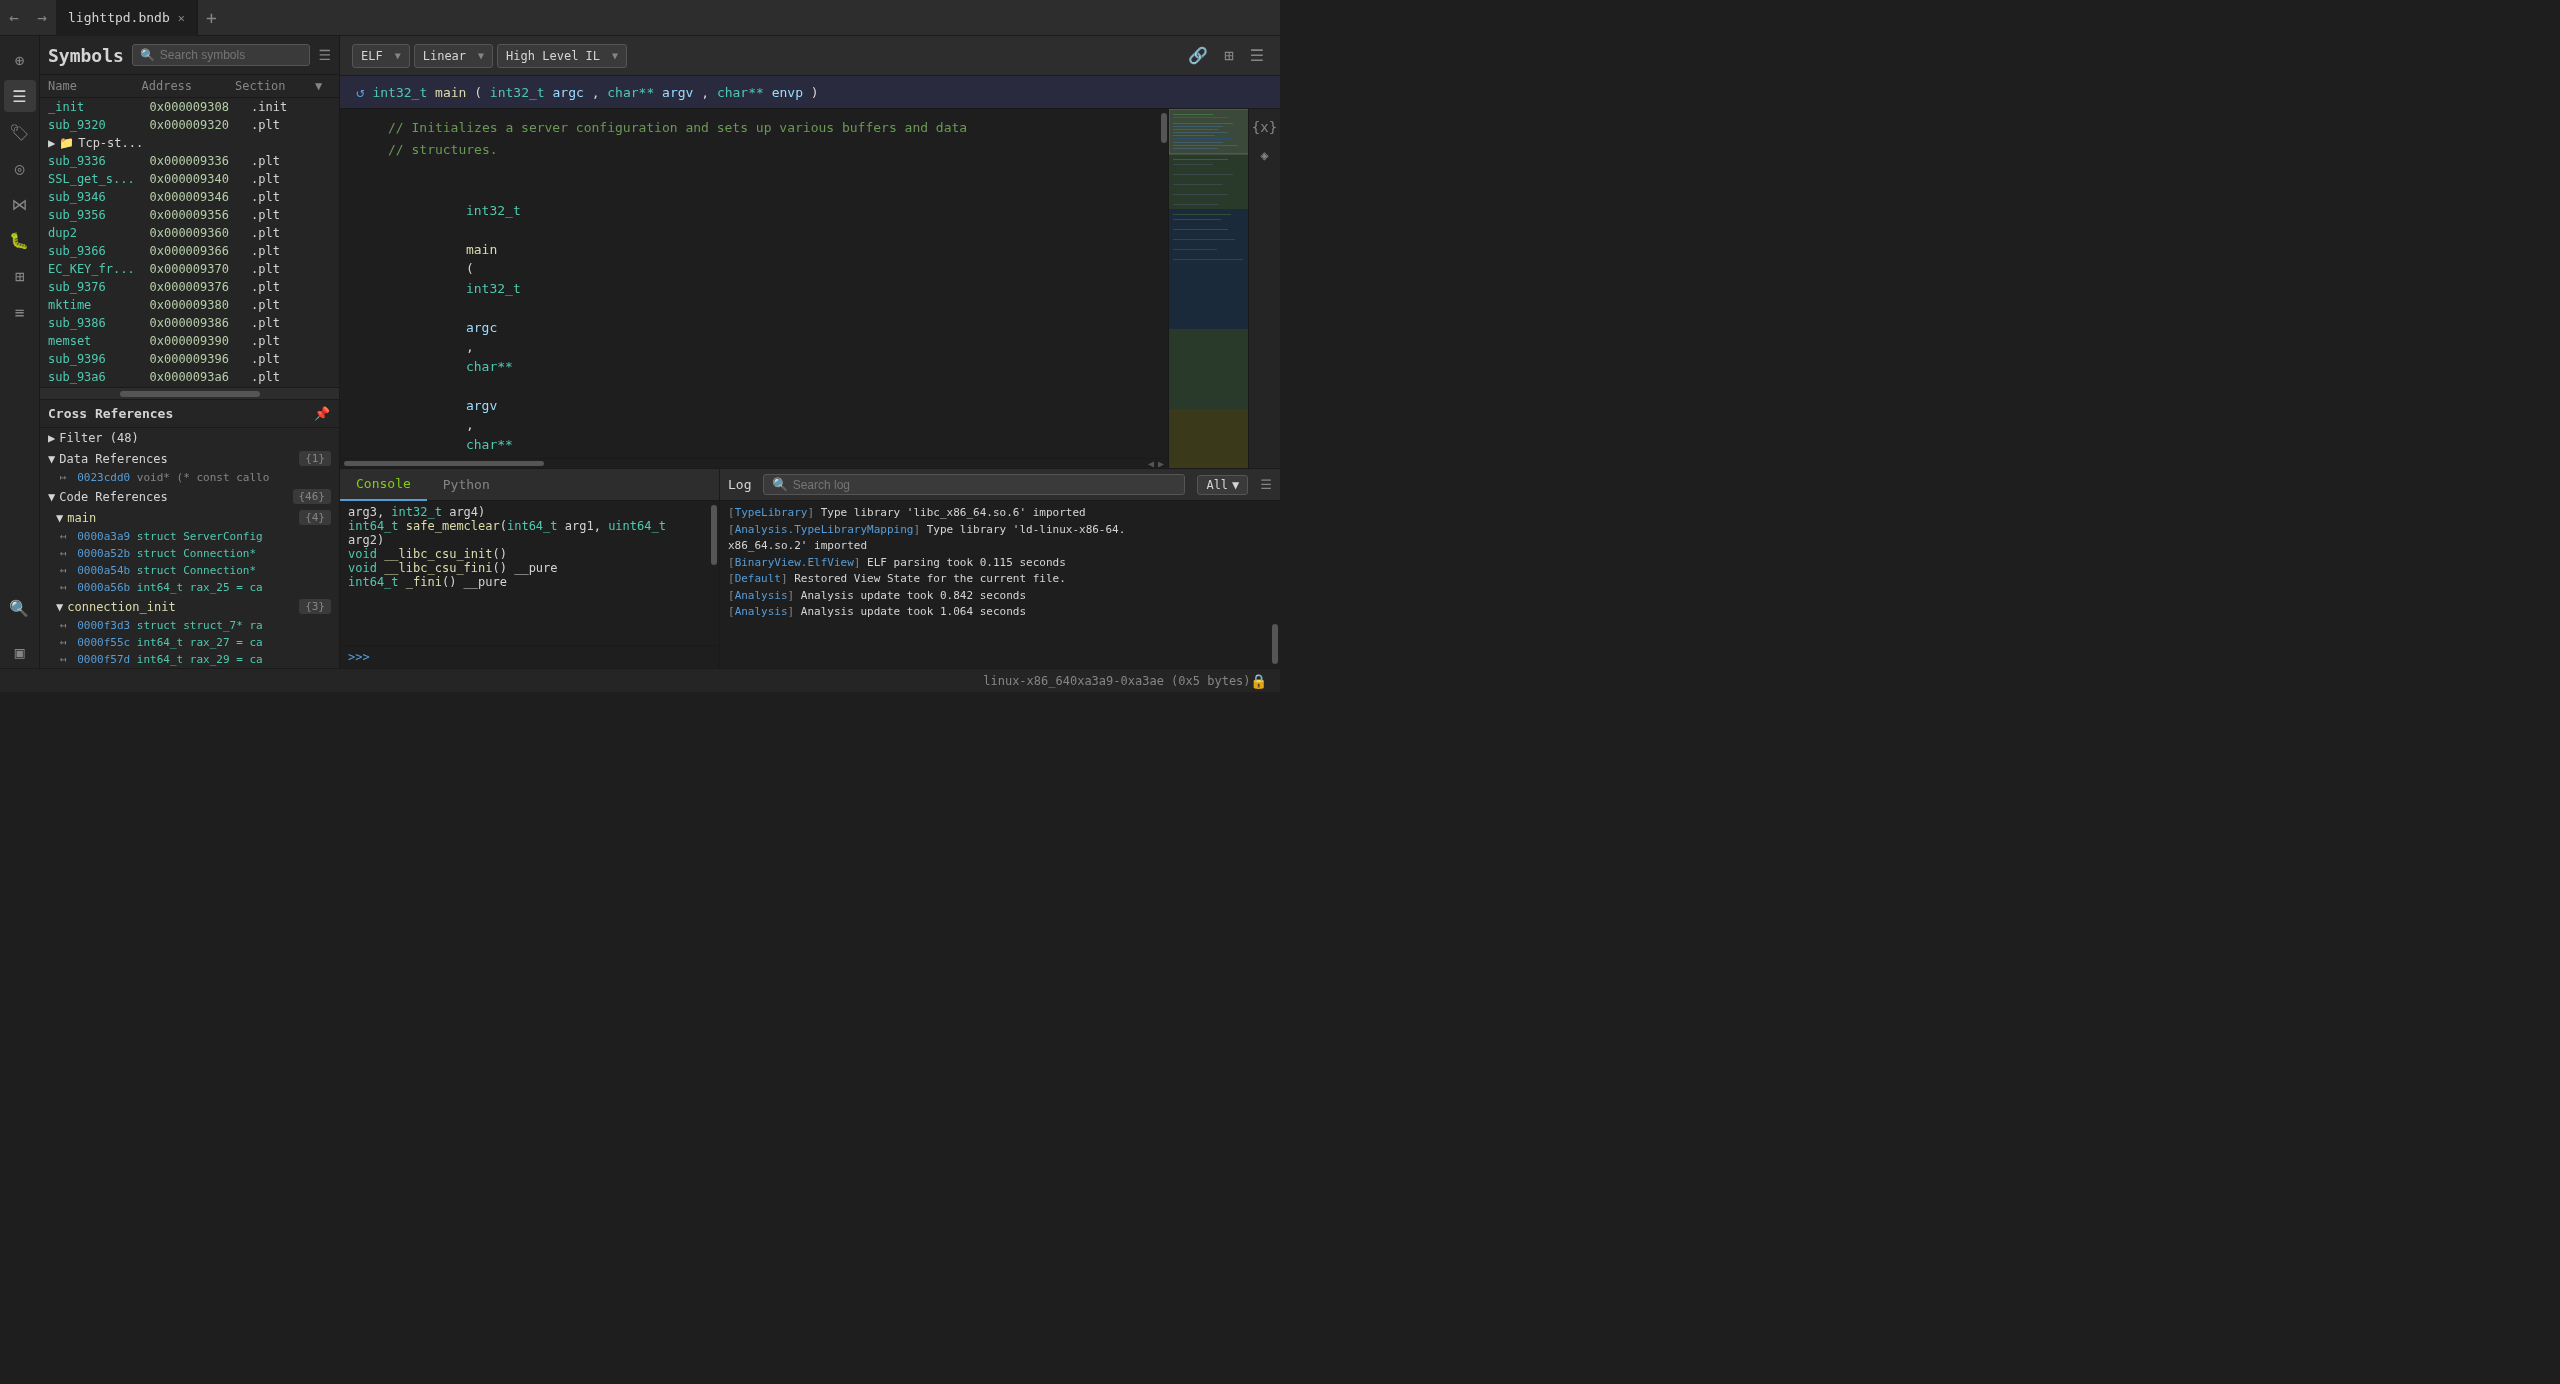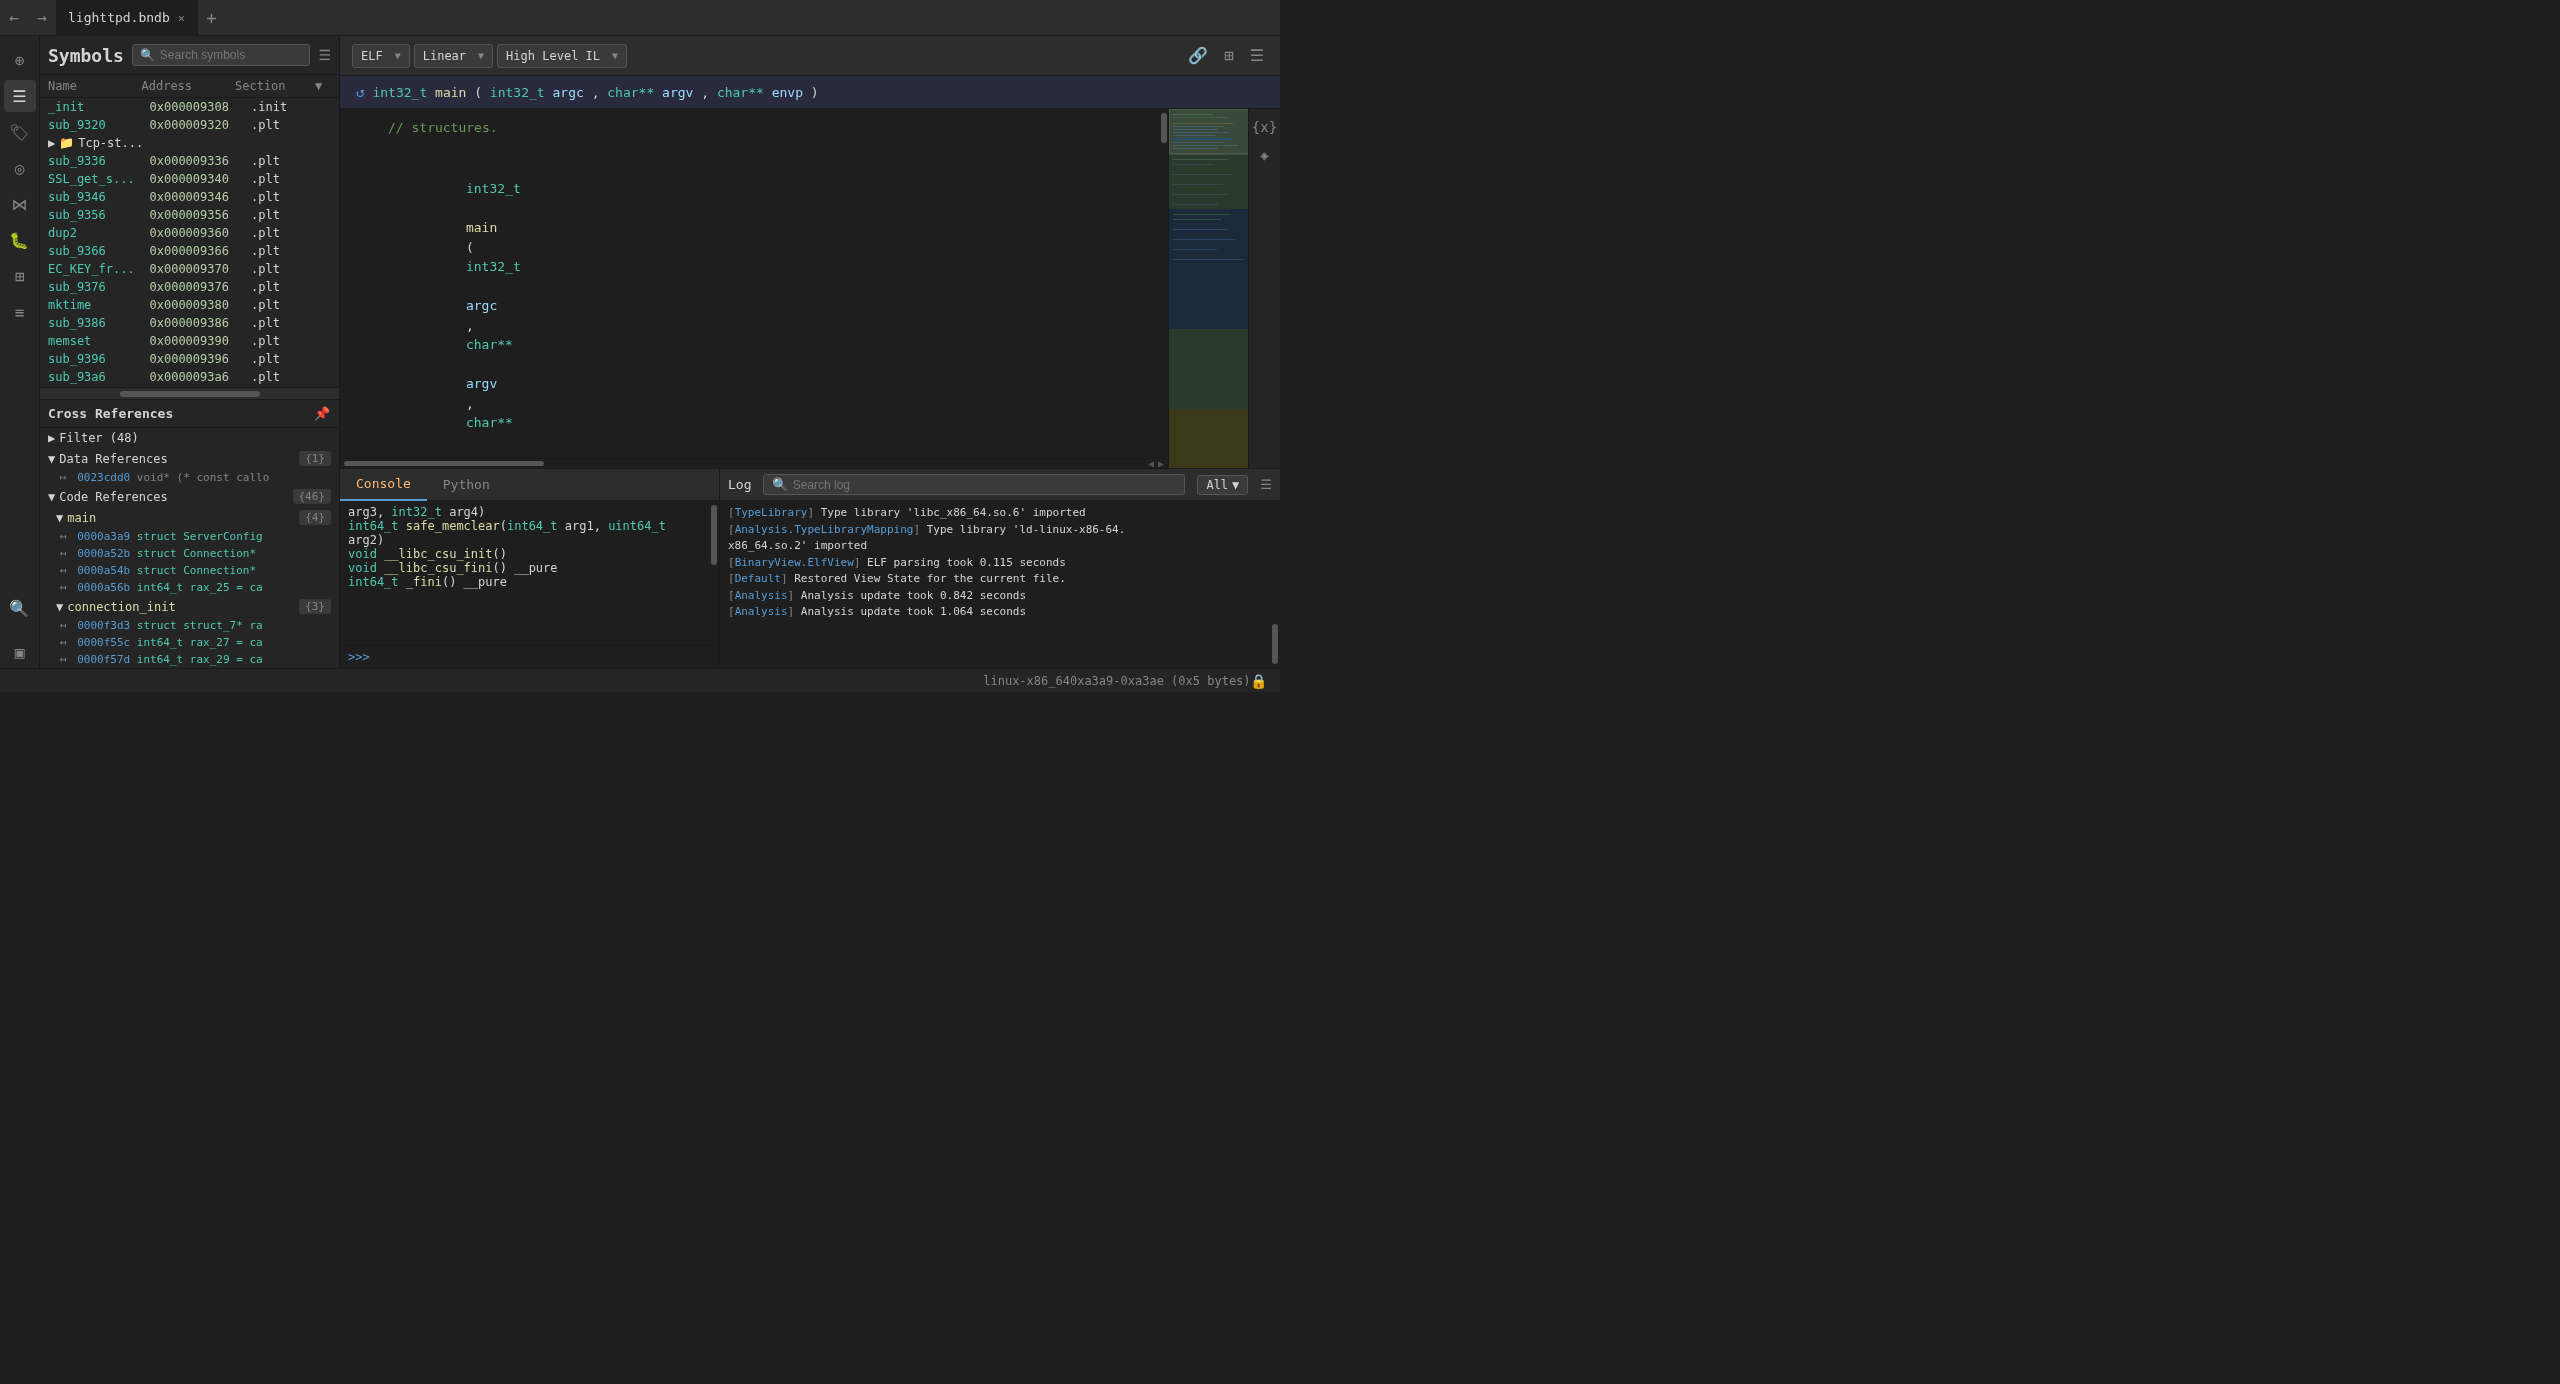--- a/index.html
+++ b/index.html
@@ -414,21 +414,21 @@
     .console-tab {
       padding: 0 16px;
       height: 32px;
       display: flex;
       align-items: center;
       font-size: 13px;
       cursor: pointer;
       color: #858585;
     }
     .console-tab.active {
-      color: #fdba74;
+      color: #84cc16;
       border-bottom: 2px solid #569cd6;
       justify-content: flex-end;
     }
     .console-output {
       flex: 1;
       padding: 4px 8px;
       overflow-y: auto;
       font-size: 12px;
       color: #d4d4d4;
     }
@@ -801,20 +801,21 @@
 
     <div style="display:flex;flex:1;overflow:hidden">
 
       <div style="flex:1;display:flex;flex-direction:column;overflow:hidden">
         <div class="code-view">
 
           <div style="position:absolute;right:0;top:0;width:8px;height:100%;background:#1e1e1e;display:flex;flex-direction:column;align-items:center;">
             <div style="width:6px;height:30px;background:#555;border-radius:3px;margin-top:4px;"></div>
           </div>
 
+          <div class="code-line comment" style="padding-left:48px">// Initializes a server configuration and sets up various buffers and data</div>
           <div class="code-line comment" style="padding-left:48px">// structures.</div>
           <div class="code-line" style="height:8px"></div>
           <div class="code-line" style="padding-left:32px">
             <span class="type">int32_t</span>
             <span> </span>
             <span style="color:#dcdcaa">main</span>
             <span>(</span>
             <span class="type">int32_t</span>
             <span> </span>
             <span class="var">argc</span>

